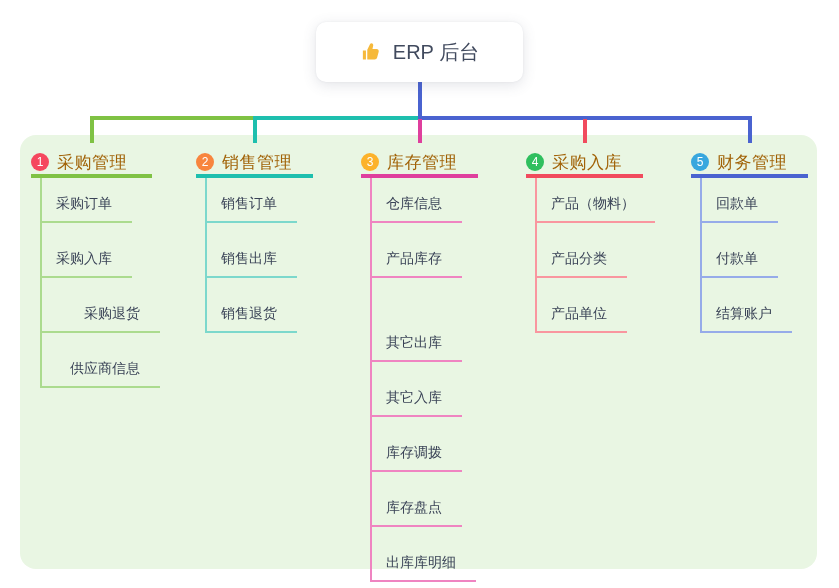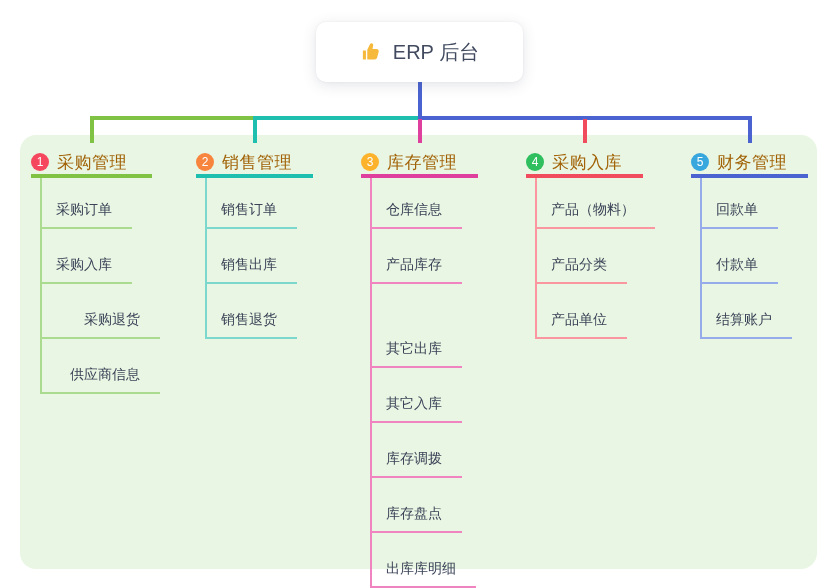--- a/index.html
+++ b/index.html
@@ -32,21 +32,21 @@
   }
   .head-label { font-size:17px; color:#a16207; white-space:nowrap; letter-spacing:.5px; }
   .children { margin-left:9px; border-left:2px solid #000; width:max-content; }
   .item {
     height:55px; box-sizing:border-box; width:max-content;
     display:flex; align-items:flex-end;
     padding:0 20px 8px 14px;
     border-bottom:2px solid #000;
     font-size:14px; color:#3a4357; white-space:nowrap;
   }
-  .item:first-child { height:51px; }
+  .item:first-child { height:45px; }
 </style>
 </head>
 <body>
 
 <div class="panel" id="panel" style="background: rgb(233, 246, 227);"></div>
 
 <div class="title-box">
   <span style="display:flex;">
     <svg viewBox="0 0 24 24" width="23" height="23" aria-hidden="true">
       <path fill="#f6b93b" d="M3 10h3.2v9.2H3z M7.6 19.2h7.7c1.2 0 2.3-.8 2.6-2l1.6-6c.4-1.5-.7-2.9-2.2-2.9h-4.3l.8-3.6c.3-1.2-.6-2.3-1.8-2.3-.7 0-1.3.4-1.6 1L7.6 9z"></path>

